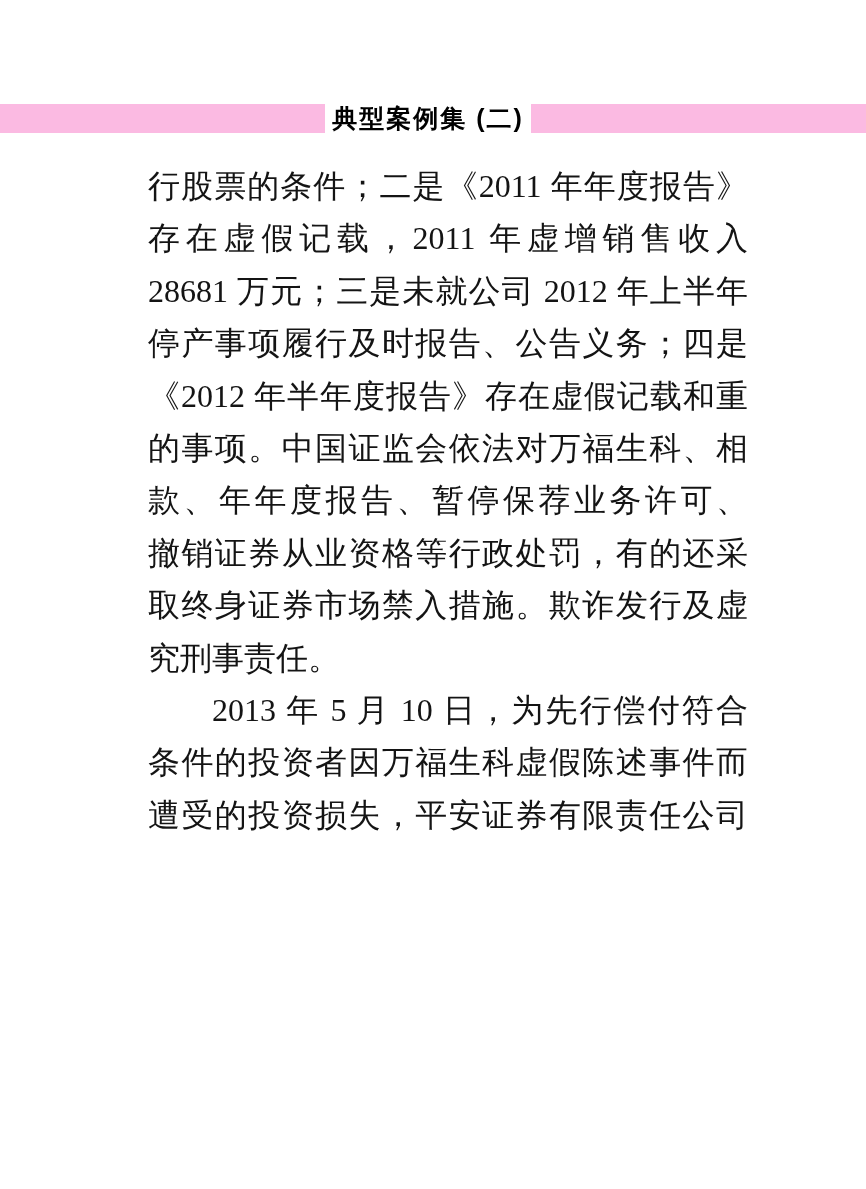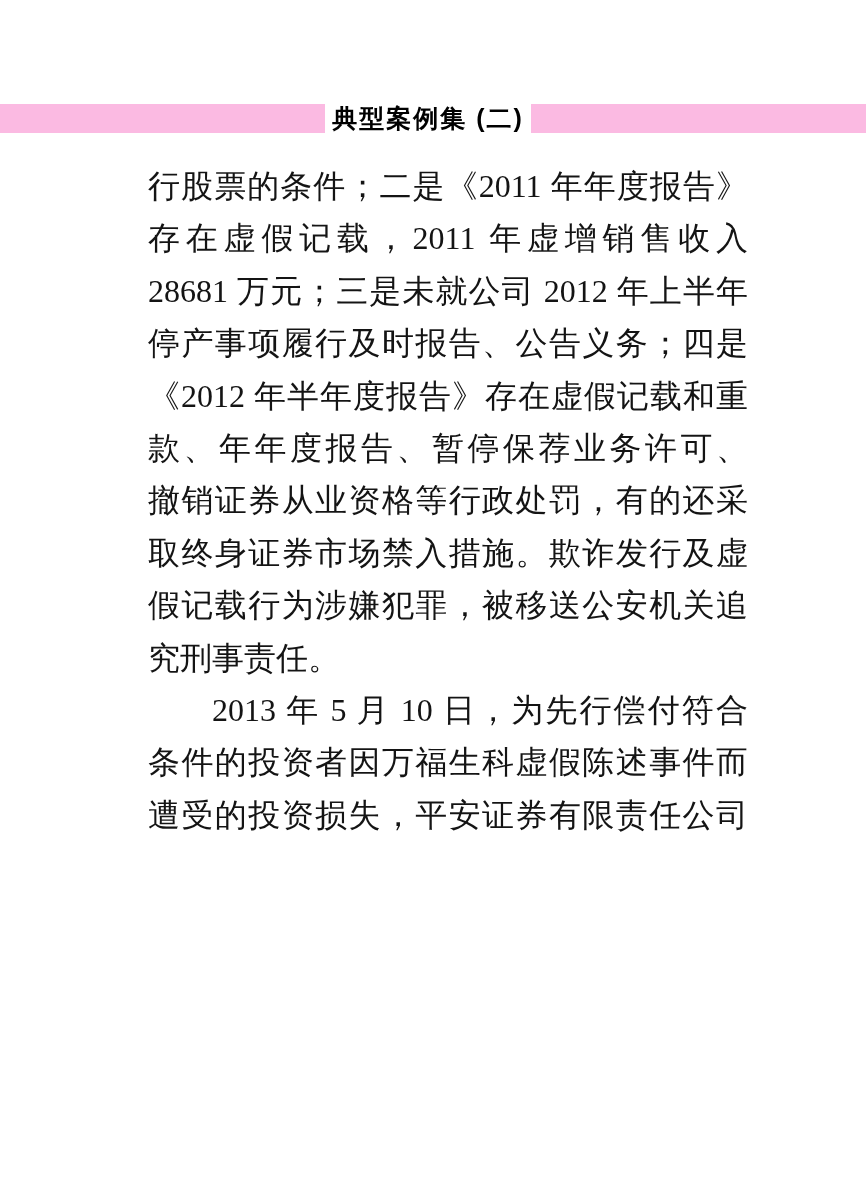--- a/index.html
+++ b/index.html
@@ -87,24 +87,24 @@
     <div class="title">典型案例集 (二)</div>
     <div class="bar right" style="background: rgb(251, 186, 226);"></div>
   </div>
 
   <div class="bodytext">
       <div class="line">行股票的条件；二是《2011 年年度报告》</div>
       <div class="line">存在虚假记载，2011 年虚增销售收入</div>
       <div class="line">28681 万元；三是未就公司 2012 年上半年</div>
       <div class="line">停产事项履行及时报告、公告义务；四是</div>
       <div class="line">《2012 年半年度报告》存在虚假记载和重</div>
+      <div class="line">的事项。中国证监会依法对万福生科、相</div>
       <div class="line">款、年年度报告、暂停保荐业务许可、</div>
       <div class="line">撤销证券从业资格等行政处罚，有的还采</div>
       <div class="line">取终身证券市场禁入措施。欺诈发行及虚</div>
-      <div class="line">假记载行为涉嫌犯罪，被移送公安机关追</div>
       <div class="line no-justify">究刑事责任。</div>
       <div class="line indent">2013 年 5 月 10 日，为先行偿付符合</div>
       <div class="line">条件的投资者因万福生科虚假陈述事件而</div>
       <div class="line">遭受的投资损失，平安证券有限责任公司</div>
     </div>
 
   <div class="folio">— 2 —</div>
 
 </div>
 

